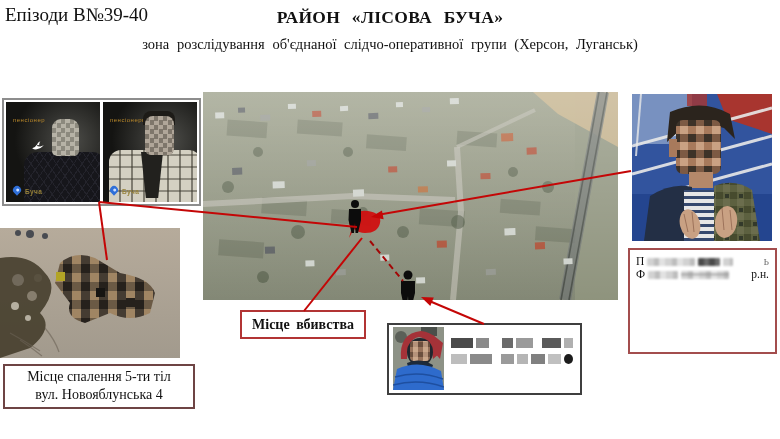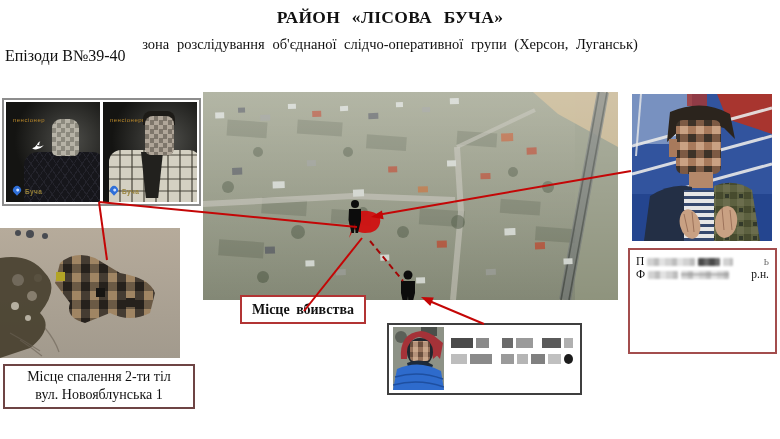--- a/index.html
+++ b/index.html
@@ -1,21 +1,21 @@
 <!DOCTYPE html>
 <html><head>
 <meta charset="utf-8">
 <style>
   html,body{margin:0;padding:0;}
   body{width:780px;height:439px;position:relative;background:#fff;overflow:hidden;
        font-family:"Liberation Serif","DejaVu Serif",serif;color:#111;}
   .abs{position:absolute;}
 
   
-  .episodes{left:5px;top:4px;font-size:16px;margin-top:43px;}
+  .episodes{left:5px;top:4px;font-size:19px;}
   .title{left:0;top:7px;width:780px;text-align:center;font-weight:bold;font-size:17.5px;
          word-spacing:7px;letter-spacing:.3px;}
   .subtitle{left:0;top:36px;width:780px;text-align:center;font-size:14.5px;word-spacing:4px;}
 
   
   .memorial{left:2px;top:98px;width:191px;height:100px;border:2px solid #8d8d8d;background:#fff;
             display:flex;gap:3px;padding:2px;}
   .mphoto{flex:1;position:relative;overflow:hidden;
           background:radial-gradient(circle at 68% 38%, #4e4e4a, #141412 62%), #101010;}
   .mtag{position:absolute;top:15px;left:7px;color:#b8872a;font-size:6px;letter-spacing:.5px;
@@ -31,21 +31,21 @@
                           repeating-linear-gradient(0deg, transparent 0 10px, rgba(58,55,45,.45) 10px 12px);}
   .vshirt{position:absolute;background:#22211e;}
   .hairblock{position:absolute;background:#1d1b17;border-radius:8px 8px 0 0;}
   .pin{position:absolute;width:8px;height:8px;background:#2f6fd8;border-radius:50% 50% 50% 0;
        transform:rotate(-45deg);}
   .pin::after{content:"";position:absolute;left:2.5px;top:2.5px;width:3px;height:3px;background:#cfe0ff;border-radius:50%;}
   .mplace{position:absolute;color:#97823a;font-size:6.5px;font-weight:bold;
           font-family:"Liberation Sans",sans-serif;letter-spacing:.4px;}
 
   
-  .murder-label{left:240px;top:295px;width:122px;height:25px;border:2px solid #b23434;background:#fff;
+  .murder-label{left:240px;top:310px;width:122px;height:25px;border:2px solid #b23434;background:#fff;
                 font-weight:bold;font-size:14px;text-align:center;line-height:25px;word-spacing:3px;}
   .burn-caption{left:3px;top:364px;width:188px;height:39px;border:2px solid #6e4444;background:#fff;
                 font-size:14px;text-align:center;line-height:18px;padding-top:2px;}
   .suspect-box{left:628px;top:248px;width:133px;height:92px;border:2px solid #a34d4d;background:#fff;
                padding:5px 6px;font-size:11.5px;line-height:13px;}
   .sline{display:flex;align-items:center;gap:3px;height:13px;}
   .redact{display:inline-block;height:8px;border-radius:1px;filter:blur(.8px);
           background:repeating-linear-gradient(90deg,#d2d2d2 0 7px,#bdbdbd 7px 12px,#e2e2e2 12px 18px);}
   .redact.dark{background:repeating-linear-gradient(90deg,#4a4a4a 0 6px,#6a6a6a 6px 11px);}
   .redact.strike{position:relative;}
@@ -222,22 +222,22 @@
   <rect x="96" y="60" width="9" height="9" fill="#171512"></rect>
     <rect x="126" y="70" width="9" height="9" fill="#26211c"></rect>
   <g stroke="#6b6255" stroke-width="1.2" opacity=".6" fill="none">
     <path d="M10,105 q15,8 30,18"></path>
       <path d="M20,112 q12,8 22,16"></path>
       <path d="M45,100 q10,12 14,24"></path>
   </g>
 </svg>
 
 <div class="abs burn-caption">
-  <div>Місце спалення 2-ти тіл</div>
-  <div>вул. Новояблунська 1</div>
+  <div>Місце спалення 5-ти тіл</div>
+  <div>вул. Новояблунська 4</div>
 </div>
 
 <div class="abs murder-label">Місце вбивства</div>
 
 <div class="abs witness-card">
   <svg class="abs block" style="left:4px;top:2px" width="51" height="63" viewBox="0 0 51 63">
     <defs>
       <pattern id="px3" width="10" height="10" patternUnits="userSpaceOnUse">
         <rect width="5" height="5" fill="#caa78b"></rect>
           <rect x="5" width="5" height="5" fill="#96715a"></rect>

